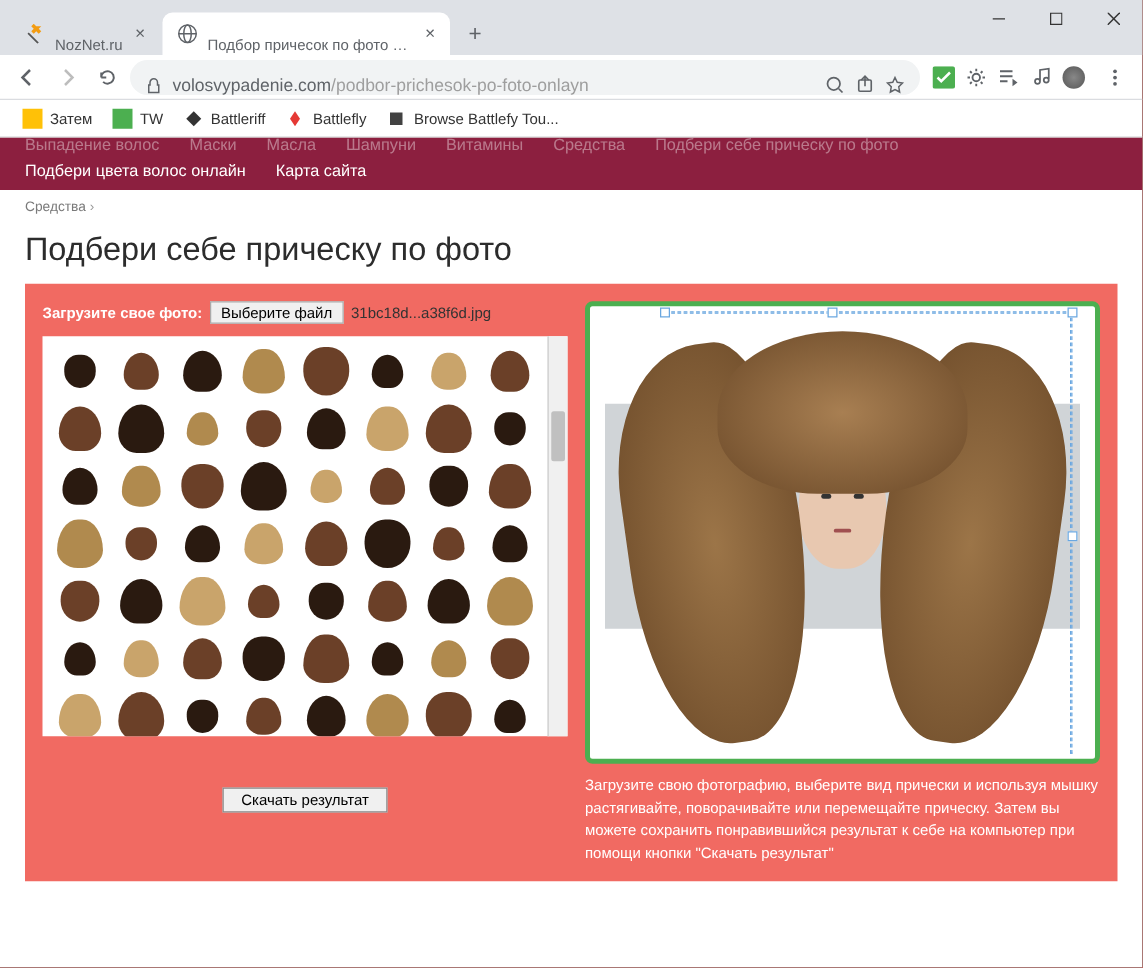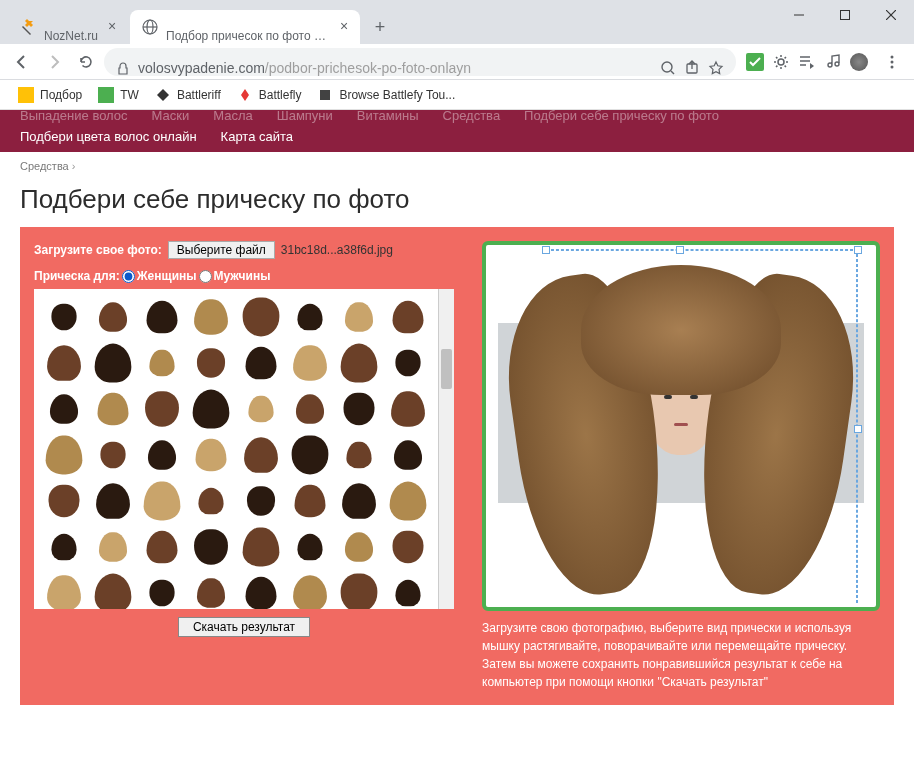--- a/index.html
+++ b/index.html
@@ -32,41 +32,41 @@
 .bm-icon { width: 16px; height: 16px; }
 
 
 .page-viewport { height: calc(774px - 44px - 36px - 30px); overflow: hidden; background: #fff; position: relative; }
 
 .site-nav { background: #8c1f3f; color: #fff; padding: 4px 20px 8px; font-size: 13px; }
 .site-nav-row { display: flex; gap: 24px; text-align: center; }
 .breadcrumb { padding: 8px 20px; font-size: 11px; color: #7a7a7a; }
 .page-heading { padding: 4px 20px 12px; font-size: 26px; font-weight: normal; color: #2c2c2c; }
 
-.app-box { margin: 0 20px; background: #f16a62; padding: 14px; display: flex; gap: 28px; }
+.app-box { margin: 0 20px; background: #f16a62; padding: 14px; display: flex; gap: 14px; }
 .left-panel { width: 420px; }
 .upload-row { color: #fff; font-size: 12px; font-weight: bold; margin-bottom: 10px; display: flex; align-items: center; gap: 6px; }
 .file-btn { background: #f0f0f0; color: #000; border: 1px solid #aaa; padding: 1px 8px; font-size: 12px; font-weight: normal; }
 .filename { color: #333; font-weight: normal; }
 .gender-row { color: #fff; font-size: 12px; font-weight: bold; margin-bottom: 6px; display: flex; align-items: center; gap: 2px; }
 .radio { accent-color: #0a58ca; width: 13px; height: 13px; }
 
 .hair-grid-wrap { background: #fff; position: relative; height: 320px; display: flex; }
 .hair-grid { flex: 1; padding: 6px; display: grid; grid-template-columns: repeat(8, 1fr); gap: 2px; overflow: hidden; }
 .hair-cell { width: 100%; height: 44px; display: flex; align-items: center; justify-content: center; }
 .hair-shape { width: 36px; height: 38px; background: #3a2a1a; border-radius: 50% 50% 40% 40% / 60% 60% 40% 40%; }
 .hair-shape.blonde { background: #b08a4e; }
 .hair-shape.brown { background: #6b4028; }
 .hair-shape.dark { background: #2a1a10; }
 .hair-shape.light { background: #c9a46b; }
 .scroll-track { width: 16px; background: #f0f0f0; border-left: 1px solid #ccc; position: relative; }
 .scroll-thumb { position: absolute; top: 60px; left: 2px; right: 2px; height: 40px; background: #c0c0c0; border-radius: 2px; }
 
 .download-btn-wrap { text-align: center; margin-top: 8px; }
-.download-btn { background: #f0f0f0; border: 1px solid #888; padding: 2px 14px; font-size: 12px; }
+.download-btn { background: #f0f0f0; border: 1px solid #888; padding: 2px 14px; font-size: 12px; margin-top: 33px; }
 
 .right-panel { flex: 1; }
 .preview-box { border: 4px solid #4caf50; border-radius: 6px; background: #fff; height: 370px; position: relative; overflow: hidden; }
 .photo-bg { position: absolute; top: 78px; left: 12px; right: 12px; height: 180px; background: #d0d4d7; }
 .face { position: absolute; top: 110px; left: 50%; transform: translateX(-50%); width: 70px; height: 100px; background: #e8c8b0; border-radius: 50% 50% 45% 45%; }
 .face::before { content: ""; position: absolute; top: 40px; left: 18px; width: 8px; height: 4px; background: #333; border-radius: 2px; box-shadow: 26px 0 #333; }
 .face::after { content: ""; position: absolute; top: 68px; left: 28px; width: 14px; height: 3px; background: #a05050; border-radius: 2px; }
 .big-hair { position: absolute; top: 10px; left: 10px; right: 10px; bottom: 30px; }
 .hair-vol-left { position: absolute; top: 20px; left: 20px; width: 140px; height: 320px; background: radial-gradient(#9c7548, #6b4928); border-radius: 60% 40% 50% 50% / 40% 50% 60% 50%; transform: rotate(-8deg); }
 .hair-vol-right { position: absolute; top: 20px; right: 20px; width: 140px; height: 320px; background: radial-gradient(#9c7548, #6b4928); border-radius: 40% 60% 50% 50% / 50% 40% 50% 60%; transform: rotate(8deg); }
@@ -177,21 +177,21 @@
         <circle cx="8" cy="3" r="1.5" fill="#5f6368"></circle>
         <circle cx="8" cy="8" r="1.5" fill="#5f6368"></circle>
         <circle cx="8" cy="13" r="1.5" fill="#5f6368"></circle>
       </svg>
     </div>
 </div>
 
 <div class="bookmarks">
   <div class="bookmark">
       <div class="bm-icon" style="background:#ffc107"></div>
-      <span>Подбор</span>
+      <span>Затем</span>
     </div>
   <div class="bookmark">
       <div class="bm-icon" style="background:#4caf50"></div>
       <span>TW</span>
     </div>
   <div class="bookmark">
       <svg class="bm-icon" viewBox="0 0 16 16">
         <path d="M2 8L8 2l6 6-6 6z" fill="#333"></path>
       </svg>
       <span>Battleriff</span>
@@ -233,27 +233,20 @@
   </div>
 
   <h1 class="page-heading">Подбери себе прическу по фото</h1>
 
   <div class="app-box">
     <div class="left-panel">
       <div class="upload-row">
         <span>Загрузите свое фото:</span>
         <button class="file-btn">Выберите файл</button>
         <span class="filename">31bc18d...a38f6d.jpg</span>
-      </div>
-      <div class="gender-row">
-        <span>Прическа для:</span>
-        <input class="radio" type="radio" checked="" style="">
-        <span>Женщины</span>
-        <input class="radio" type="radio" style="">
-        <span>Мужчины</span>
       </div>
 
       <div class="hair-grid-wrap">
         <div class="hair-grid" id="hair-grid">
             <div class="hair-cell">
               <div class="hair-shape dark" style="transform: scale(0.7); border-radius: 45% 45% 50% 50%;"></div>
             </div>
             <div class="hair-cell">
               <div class="hair-shape brown" style="transform: scale(0.78);"></div>
             </div>

